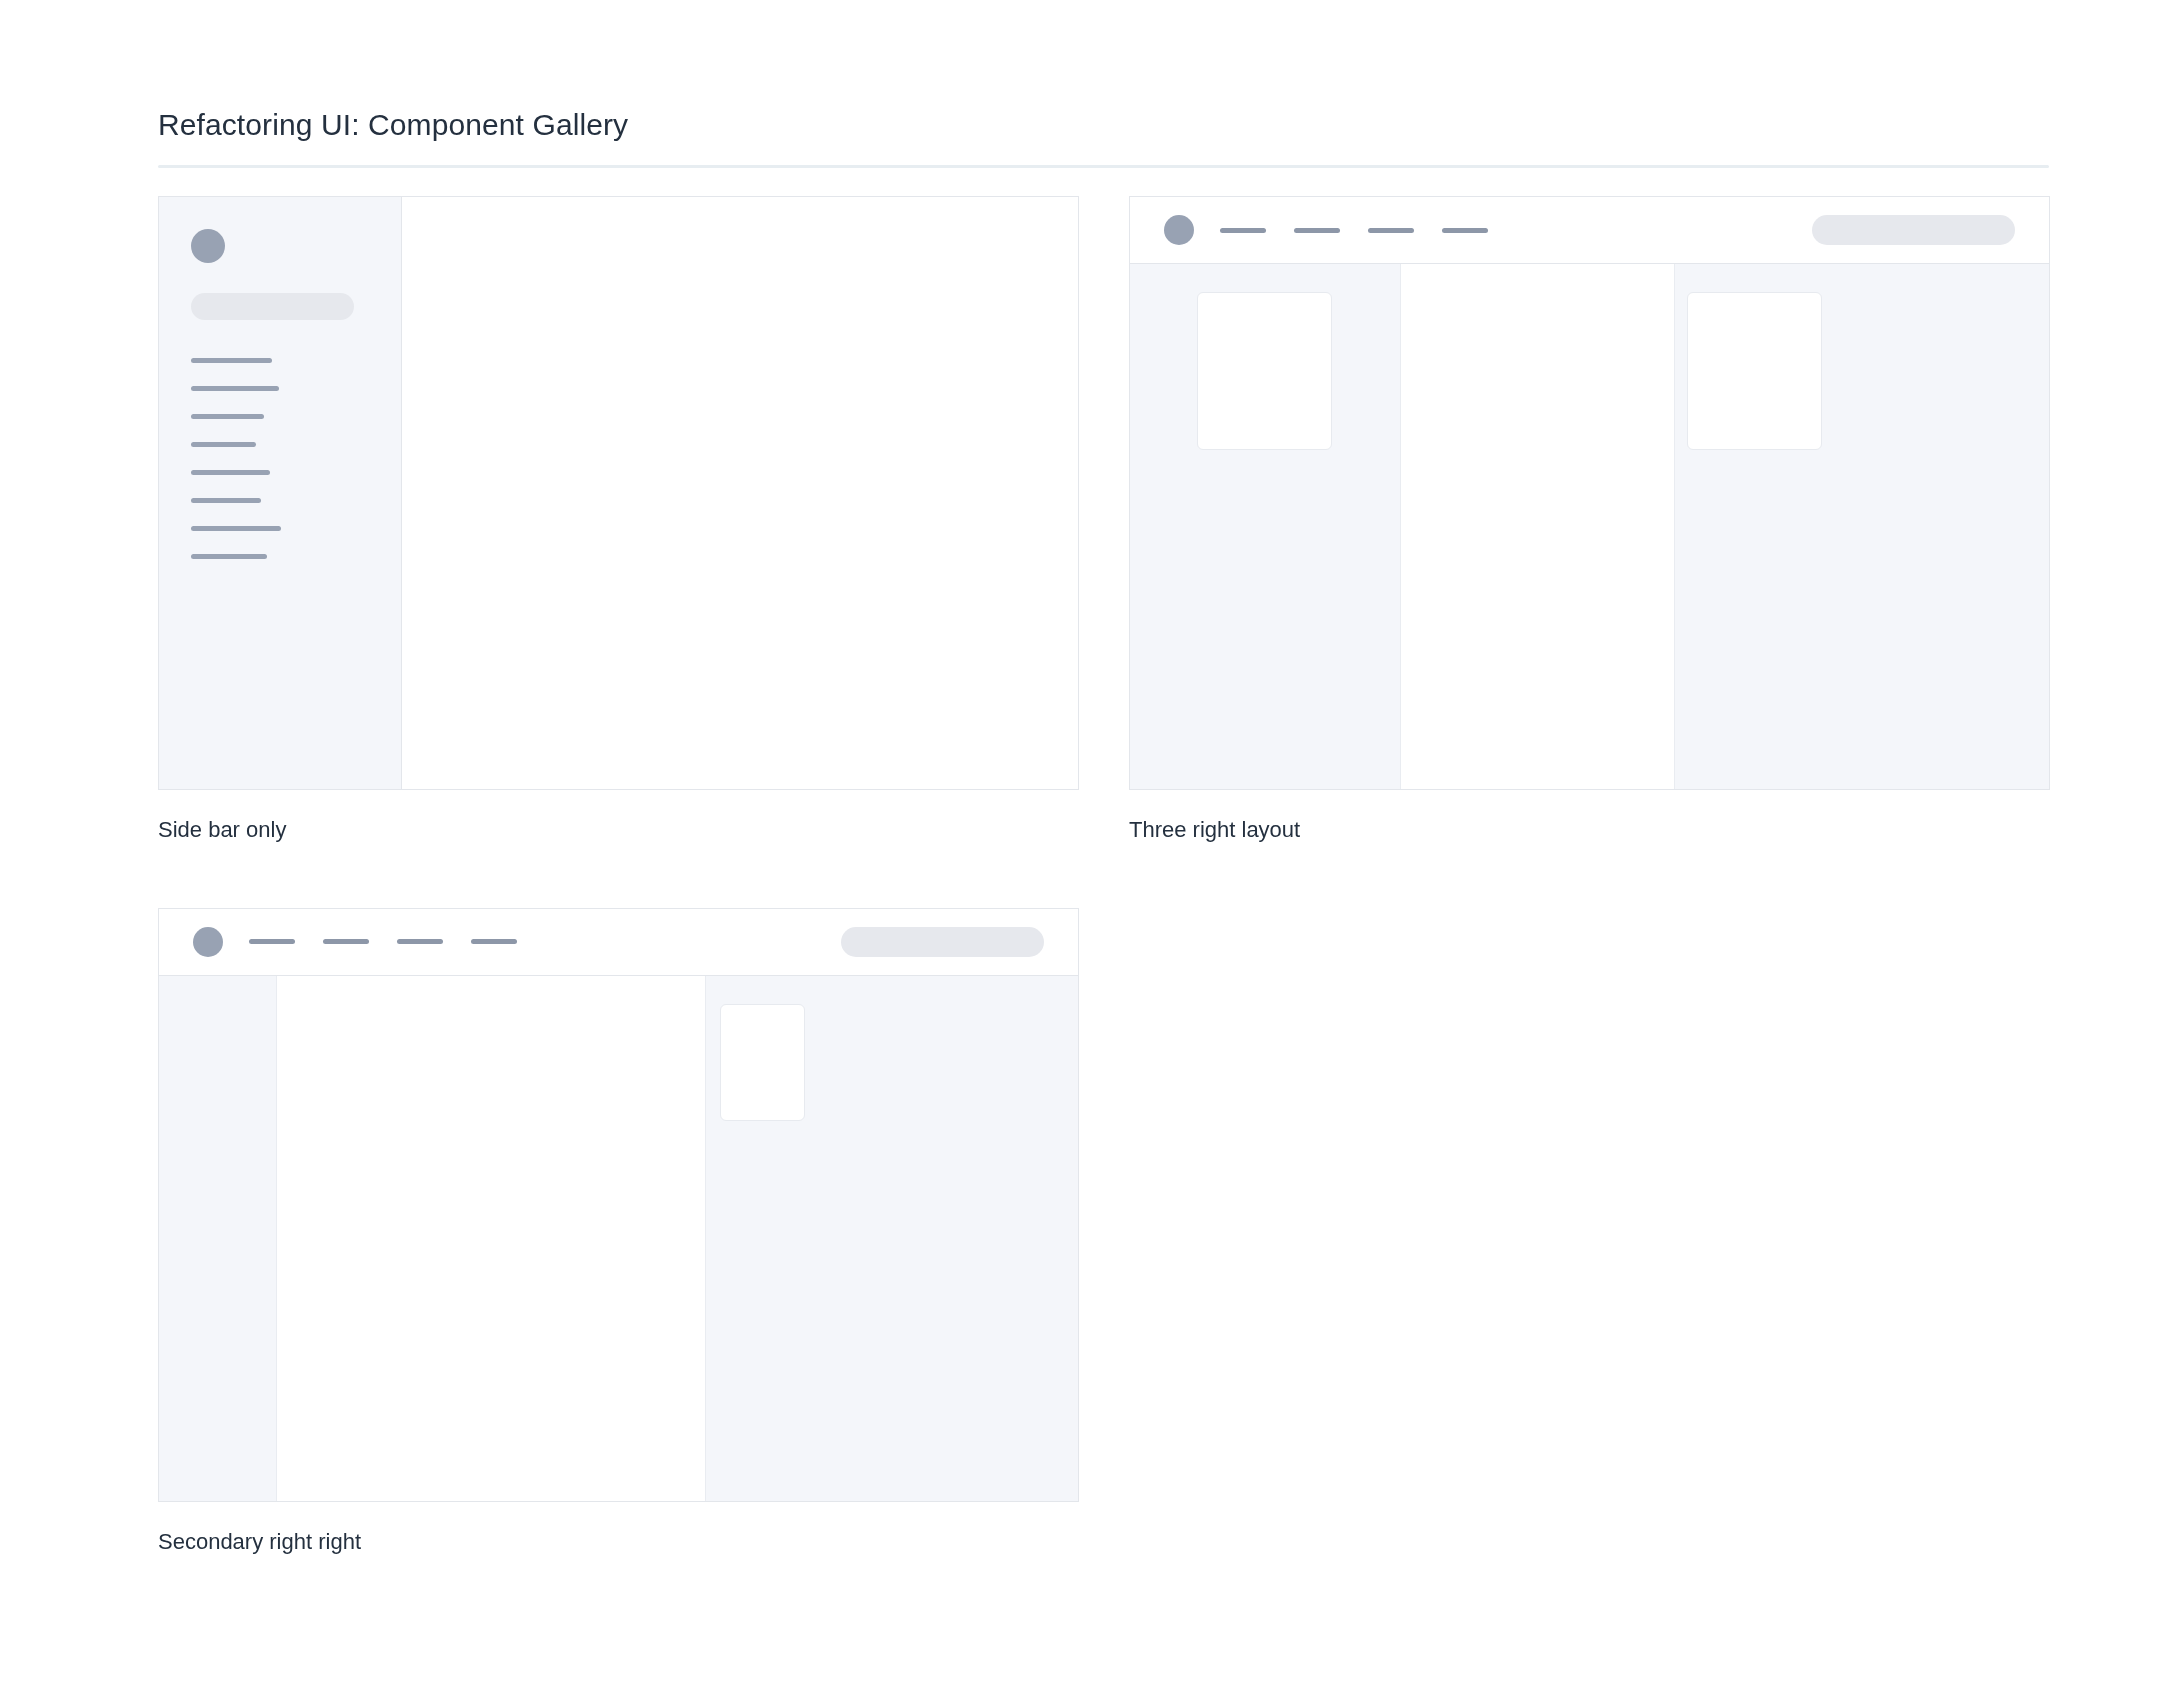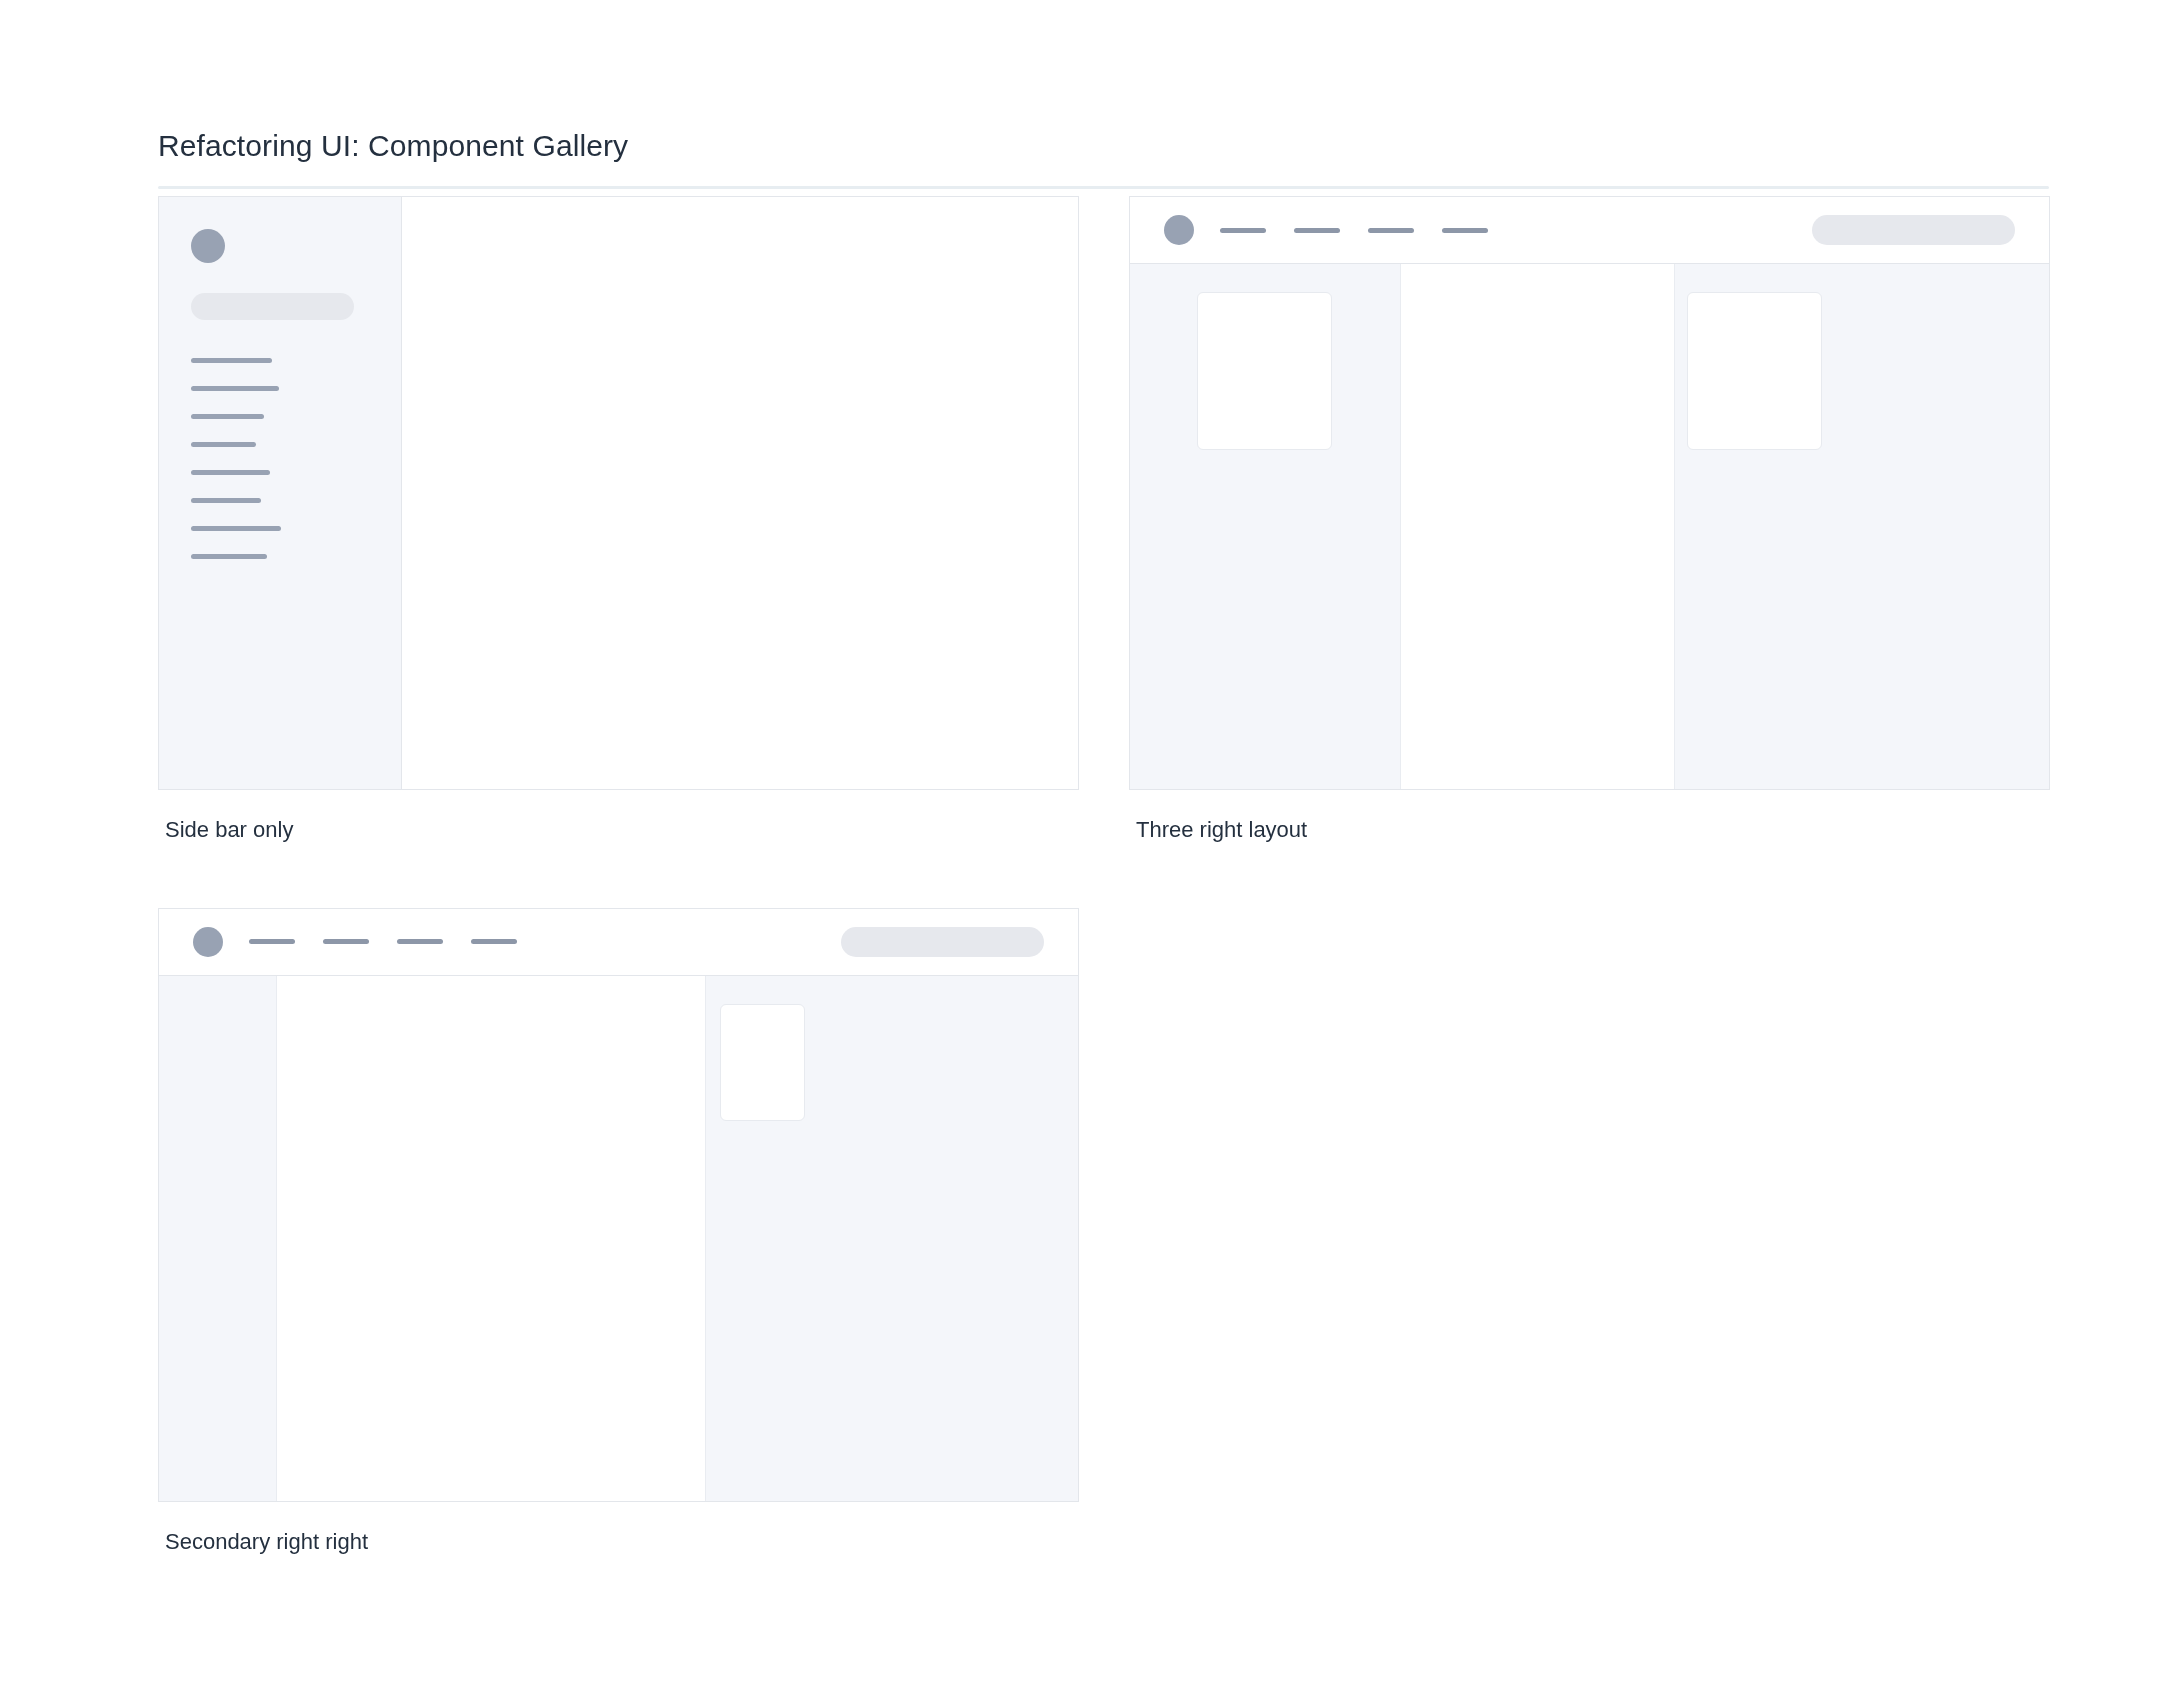--- a/index.html
+++ b/index.html
@@ -26,21 +26,20 @@
     left: 158px;
     top: 107px;
     width: 1891px;
   }
   .header-title {
     font-size: 30px;
     font-weight: 400;
     color: #24303f;
     letter-spacing: 0.1px;
     line-height: 1.2;
-    margin-top: 21px;
   }
   .header-rule {
     margin-top: 22px;
     height: 3px;
     width: 100%;
     background: #e7edf1;
     border-radius: 2px;
   }
 
   
@@ -66,21 +65,20 @@
     display: flex;
     position: relative;
   }
 
   .frame-caption {
     margin-top: 26px;
     font-size: 22px;
     color: #24303f;
     font-weight: 400;
     line-height: 1.3;
-    margin-left: 7px;
   }
 
   
   .wf-sidebar {
     background: #f4f6fa;
     border-right: 1px solid #e3e6eb;
     height: 100%;
     flex: 0 0 auto;
   }
   .wf-content {

